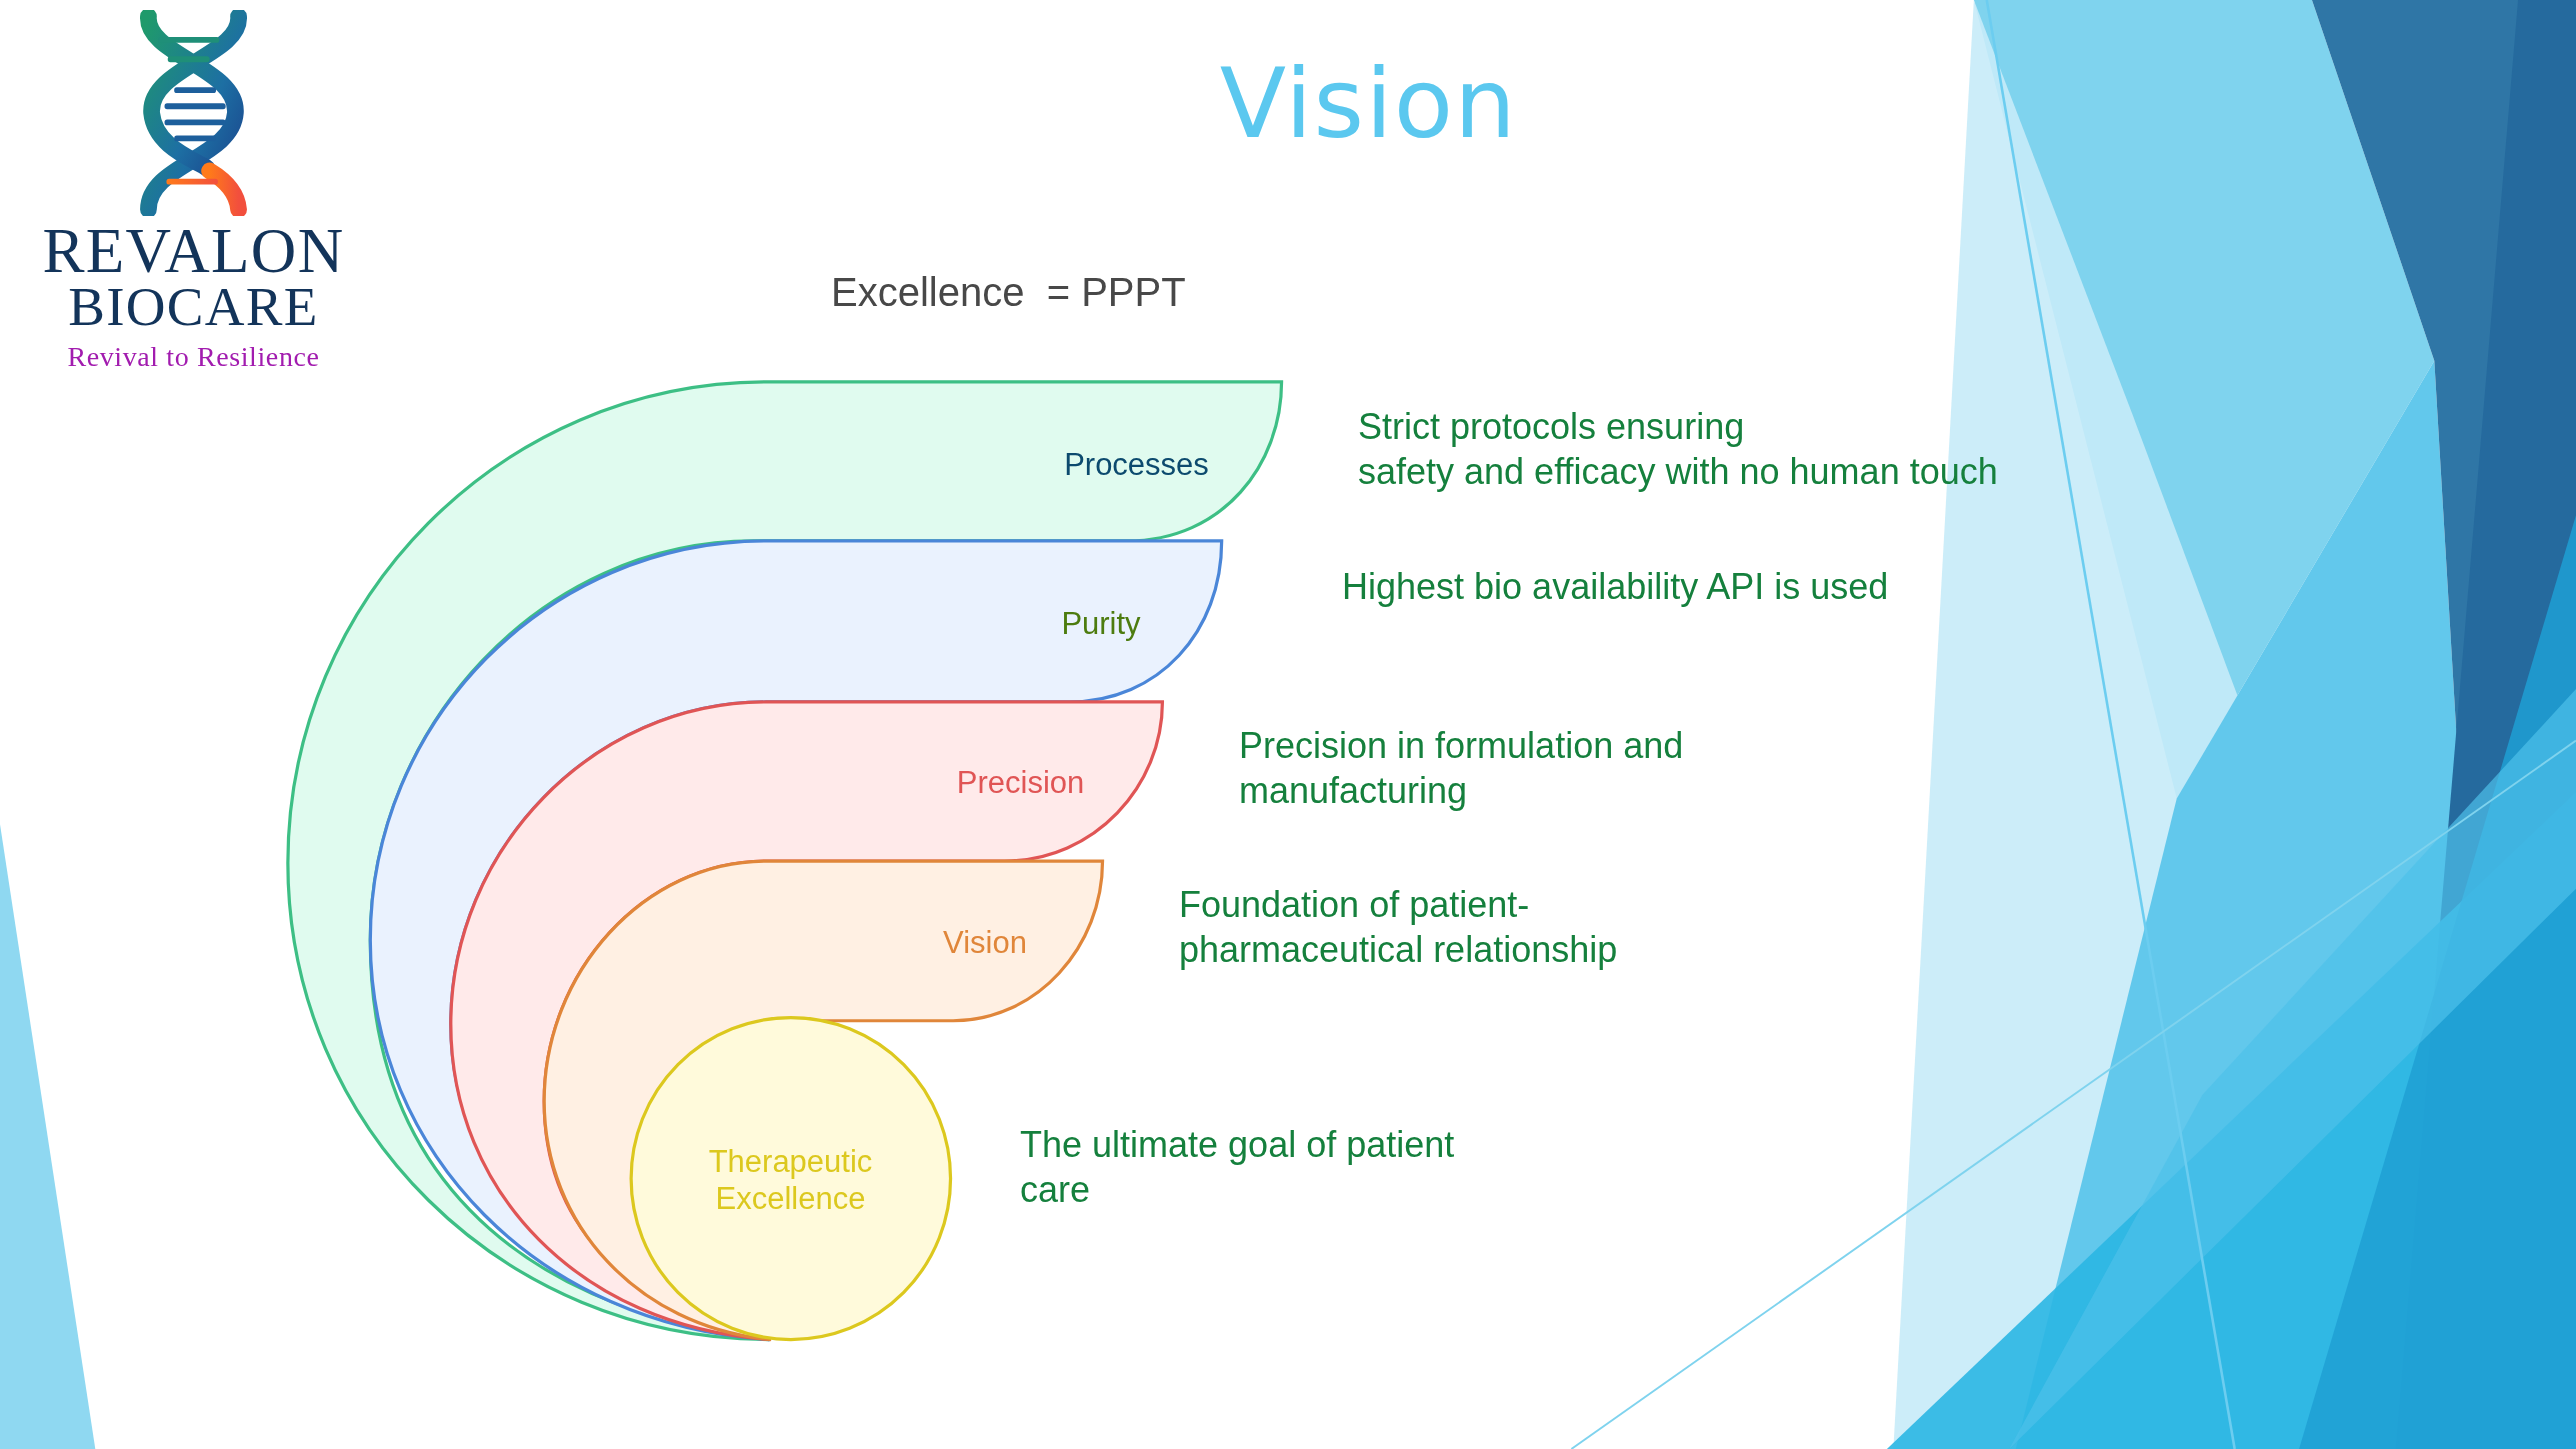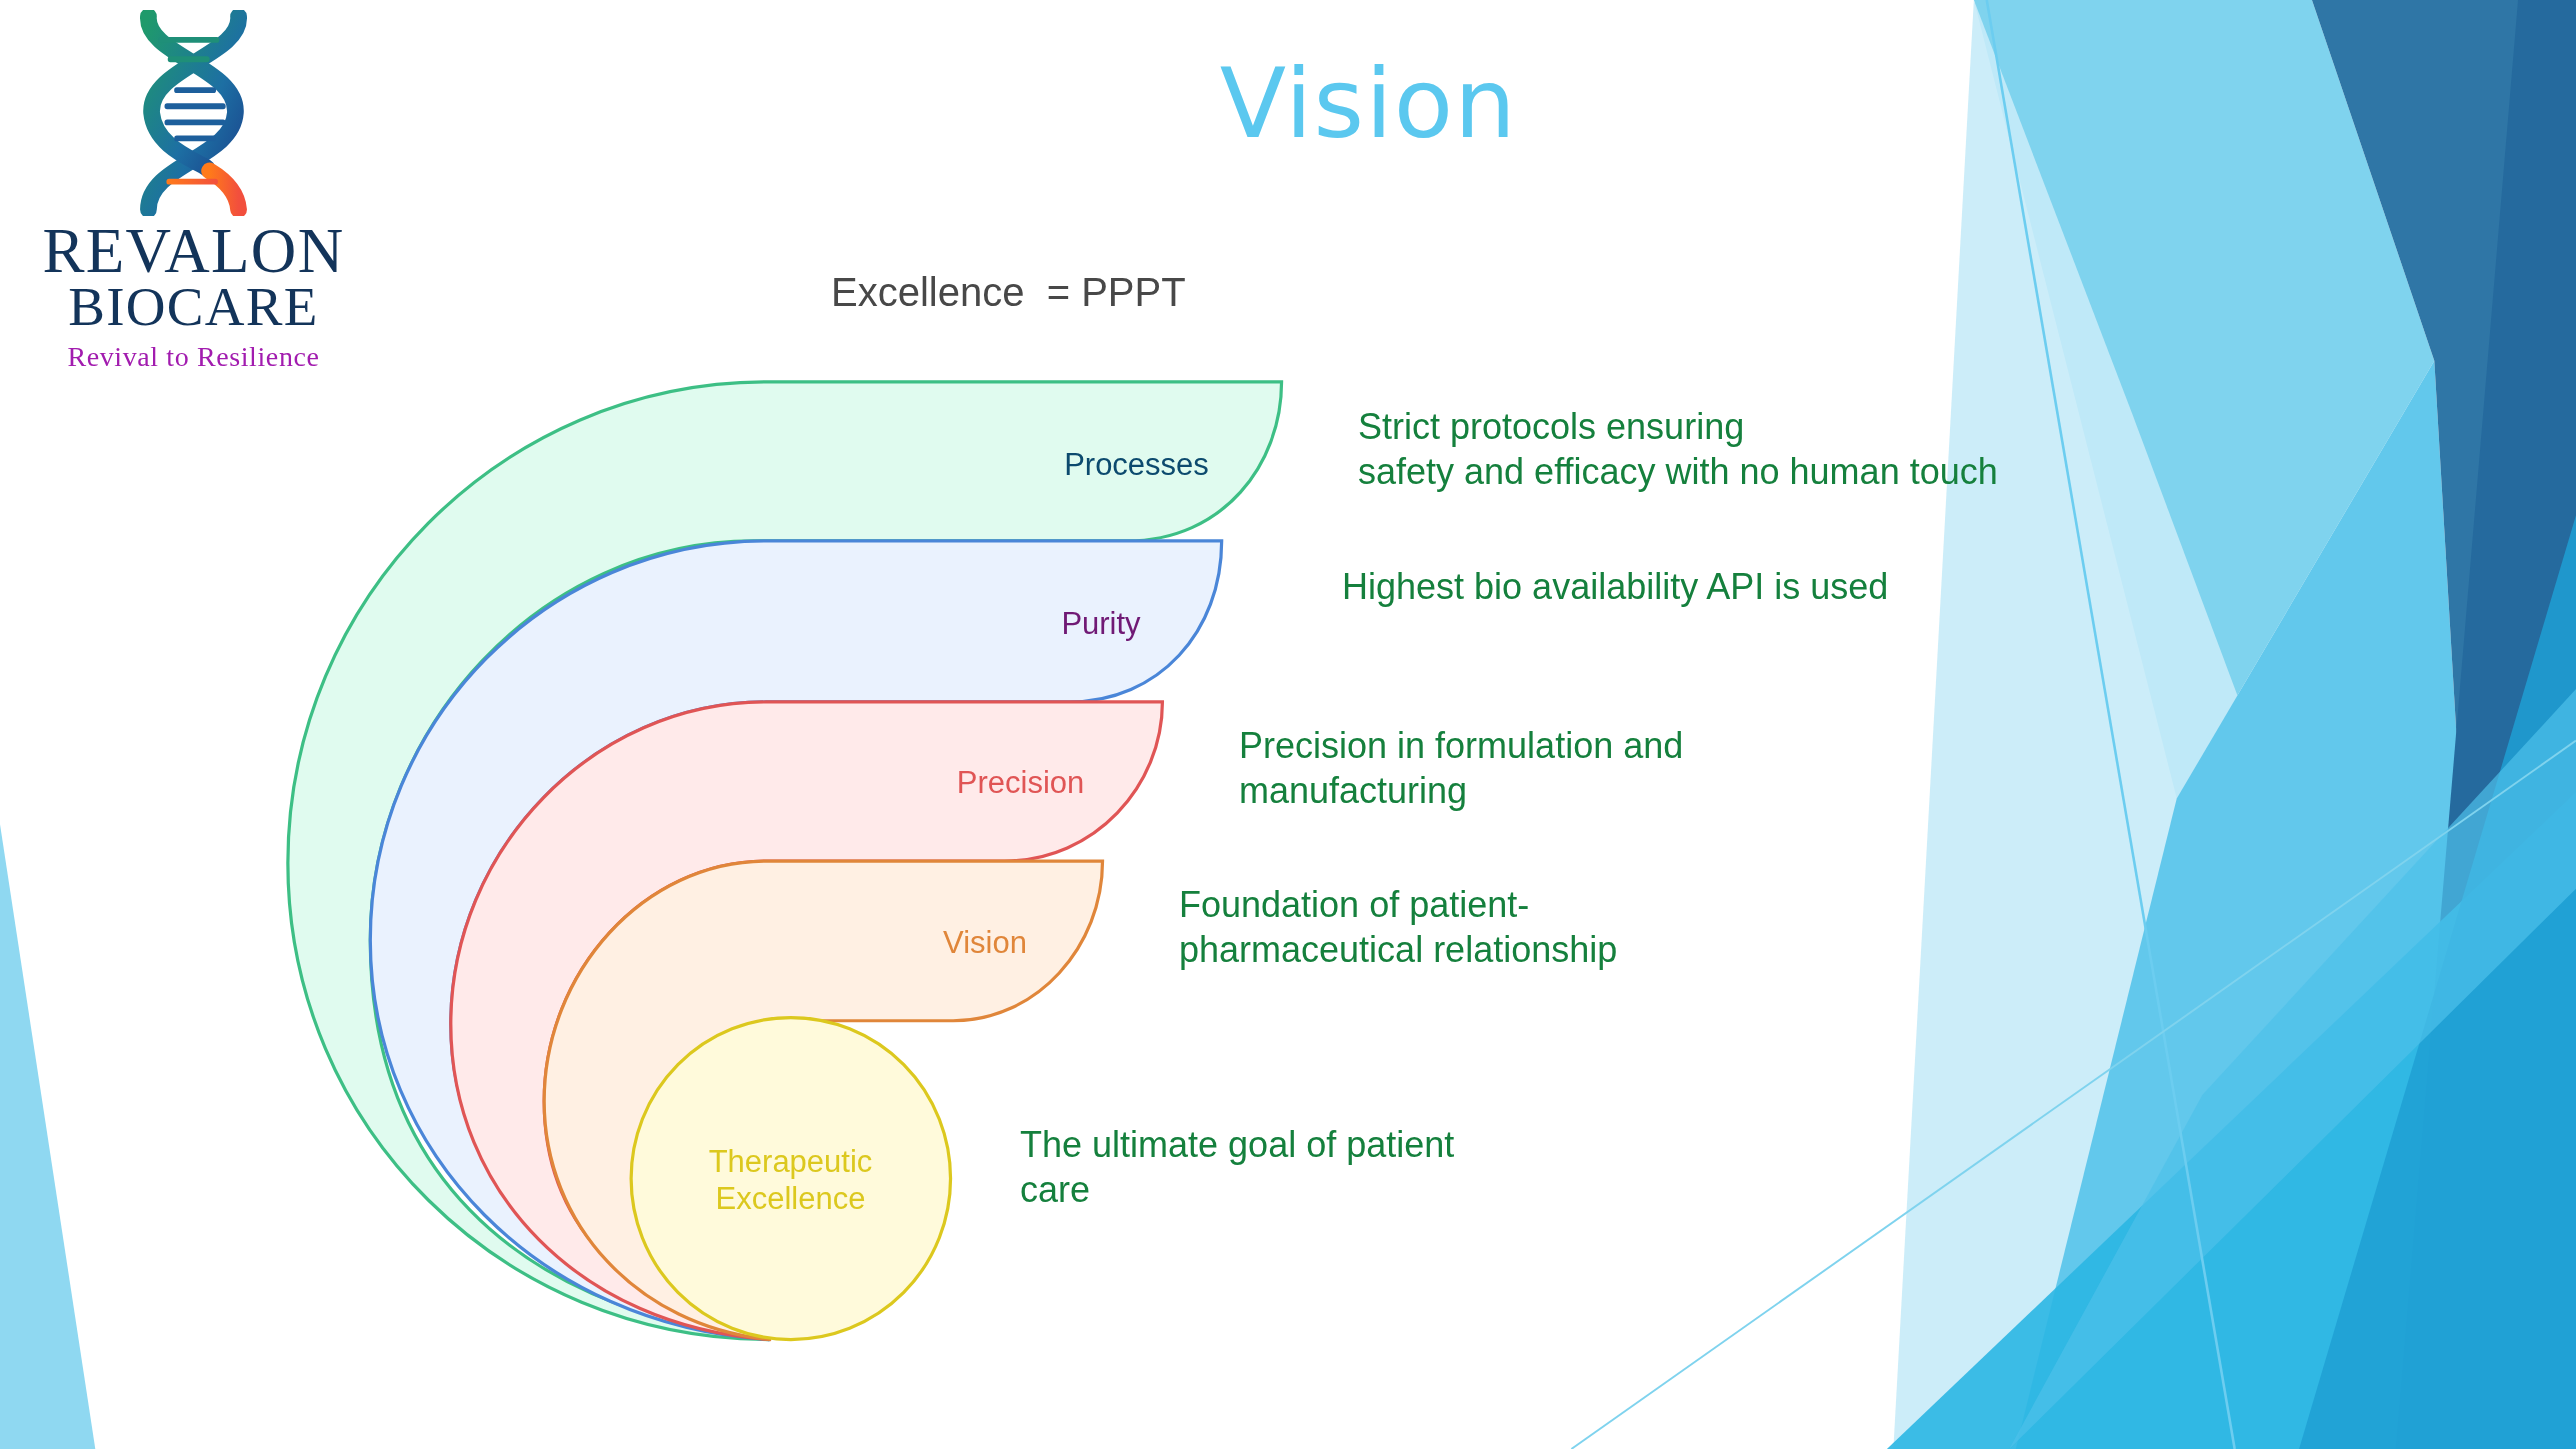--- a/index.html
+++ b/index.html
@@ -96,21 +96,21 @@
 
 <svg class="diagram" viewBox="0 0 4000 2250" xmlns="http://www.w3.org/2000/svg">
   <path id="shape-0" d="M1990,593 L1190,593 C780,593 447,930 447,1340 C447,1750 780,2080 1195,2080 L1195,2080 C780,2030 575,1800 575,1460 C575,1130 840,840 1170,840 L1750,840 C1900,840 1990,720 1990,593 Z" stroke-width="5" fill="#e0fbef" stroke="#3dbf85"></path>
   <path id="shape-1" d="M1897,840 L1190,840 C850,840 575,1120 575,1460 C575,1790 840,2060 1195,2080 C880,2030 700,1830 700,1590 C700,1320 920,1090 1190,1090 L1660,1090 C1800,1090 1897,980 1897,840 Z" stroke-width="5" fill="#eaf2fe" stroke="#4a86d8"></path>
   <path id="shape-2" d="M1805,1090 L1190,1090 C920,1090 700,1320 700,1590 C700,1850 900,2060 1195,2080 C960,2030 845,1890 845,1710 C845,1510 1000,1337 1190,1337 L1560,1337 C1700,1337 1805,1220 1805,1090 Z" stroke-width="5" fill="#ffeaea" stroke="#e05555"></path>
   <path id="shape-3" d="M1712,1337 L1190,1337 C1000,1337 845,1510 845,1710 C845,1900 990,2060 1195,2080 L1225,1585 L1480,1585 C1610,1585 1712,1470 1712,1337 Z" stroke-width="5" fill="#fff0e3" stroke="#e0863a"></path>
   <ellipse id="shape-4" cx="1228" cy="1830" rx="248" ry="250" stroke-width="5" fill="#fffadb" stroke="#dcc81e"></ellipse>
 </svg>
 
 <div class="seg-label" id="lbl-0" style="left: 1030px; top: 446px; width: 213px; color: #0c4a6e;">Processes</div>
-<div class="seg-label" id="lbl-1" style="left: 1030px; top: 605px; width: 142px; color: #701a75;">Purity</div>
+<div class="seg-label" id="lbl-1" style="left: 1030px; top: 605px; width: 142px; color: #4d7c0f;">Purity</div>
 <div class="seg-label" id="lbl-2" style="left: 940px; top: 764px; width: 161px; color: rgb(224, 85, 85);">Precision</div>
 <div class="seg-label" id="lbl-3" style="left: 927px; top: 924px; width: 116px; color: rgb(224, 134, 58);">Vision</div>
 <div class="seg-label" id="lbl-4" style="left: 681px; top: 1143px; width: 219px; color: rgb(220, 200, 30);">Therapeutic
 Excellence</div>
 
 <div class="desc" style="left:1358px; top:404px;">Strict protocols ensuring
 safety and efficacy with no human touch</div>
 <div class="desc" style="left:1298px; top:564px;margin-left:44px;">Highest bio availability API is used</div>
 <div class="desc" style="left:1239px; top:723px;">Precision in formulation and
 manufacturing</div>

